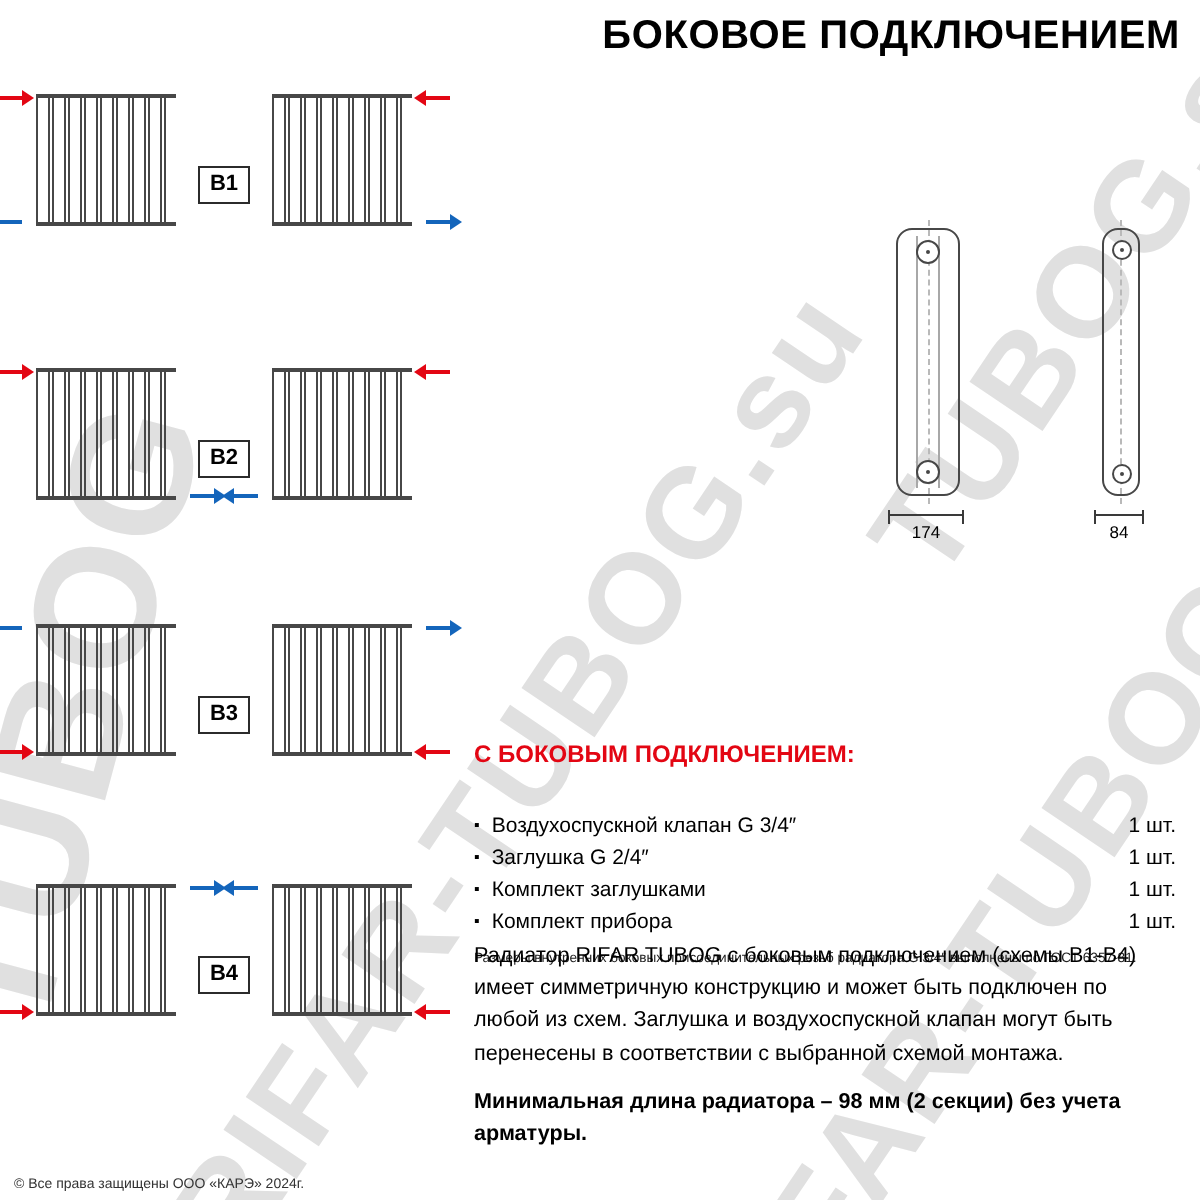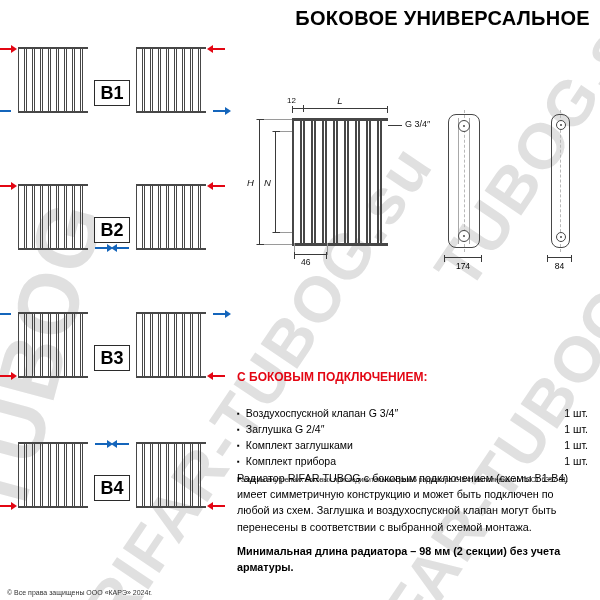--- a/index.html
+++ b/index.html
@@ -17,21 +17,21 @@
   
   .title{position:absolute;top:7px;right:10px;z-index:1;text-align:right;
          font-size:20px;font-weight:bold;line-height:1.15;letter-spacing:.3px;}
   
   .schemes{position:absolute;inset:0;z-index:1;}
   .scheme-row{position:absolute;left:18px;width:188px;display:flex;align-items:center;justify-content:space-between;}
   .row-b1{top:47px}.row-b2{top:184px}.row-b3{top:312px}.row-b4{top:442px}
   .radiator{position:relative;width:70px;height:62px;
     border-top:2.5px solid #474747;border-bottom:2.5px solid #474747;
     background:repeating-linear-gradient(90deg,#474747 0 1.2px,transparent 1.2px 5.8px,#474747 5.8px 7px,transparent 7px 8px);}
-  .scheme-label{font-weight:bold;font-size:18px;line-height:1;border:1.5px solid #2b2b2b;
+  .scheme-label{font-weight:bold;font-size:11px;line-height:1;border:1.5px solid #2b2b2b;
     padding:3px 5px;background:rgba(255,255,255,.85);margin-top:25px;}
   .arrow{position:absolute;width:12px;height:2.4px;background:currentColor;z-index:2;}
   .arrow.supply{color:#e30613;}
   .arrow.return{color:#1465bb;}
   .dir-right::after{content:"";position:absolute;left:100%;top:50%;margin-top:-4px;
     border-top:4px solid transparent;border-bottom:4px solid transparent;border-left:6px solid currentColor;}
   .dir-left::before{content:"";position:absolute;right:100%;top:50%;margin-top:-4px;
     border-top:4px solid transparent;border-bottom:4px solid transparent;border-right:6px solid currentColor;}
   .pos-tl{top:-1px;left:-19px;} .pos-bl{bottom:-1px;left:-19px;}
   .pos-tr{top:-1px;right:-19px;} .pos-br{bottom:-1px;right:-19px;}
@@ -100,21 +100,21 @@
 <body>
 
 <div id="page">
 
   <div class="wm" id="wm1">TUBOG</div>
   <div class="wm" id="wm2">RIFAR-TUBOG.su</div>
   <div class="wm" id="wm3">RIFAR-TUBOG.su</div>
   <div class="wm" id="wm4">TUBOG.su</div>
 
   <div class="title">
-    <div>БОКОВОЕ УНИВЕРСАЛЬНОЕ</div>
+    <div>БОКОВОЕ ПОДКЛЮЧЕНИЕМ</div>
   </div>
 
   <div class="schemes">
 
     <div class="scheme-row row-b1">
       <div class="radiator">
         <span class="arrow supply pos-tl dir-right"></span>
         <span class="arrow return pos-bl dir-left"></span>
       </div>
       <div class="scheme-label">В1</div>
@@ -155,40 +155,20 @@
       </div>
       <div class="scheme-label">В4</div>
       <div class="radiator">
         <span class="arrow return pos-tl dir-left"></span>
         <span class="arrow supply pos-br dir-left"></span>
       </div>
     </div>
 
   </div>
 
-  <div class="rad-large">
-    <div class="dlh dim-top"></div>
-    <span class="tick12"></span>
-    <span class="dlabel lbl-12">12</span>
-    <span class="dlabel lbl-L">L</span>
-    <div class="extl ext-h-top"></div>
-    <div class="extl ext-h-bot"></div>
-    <div class="extl ext-n-top"></div>
-    <div class="extl ext-n-bot"></div>
-    <div class="dlv dim-H"></div>
-    <span class="dlabel lbl-H">H</span>
-    <div class="dlv dim-N"></div>
-    <span class="dlabel lbl-N">N</span>
-    <div class="thread-line"></div>
-    <span class="dlabel lbl-thread">G 3/4″</span>
-    <div class="extv ext-46-l"></div>
-    <div class="extv ext-46-r"></div>
-    <div class="dlh dim-46"></div>
-    <span class="dlabel lbl-46">46</span>
-  </div>
 
   <div class="sv sv1">
     <span class="centerline"></span>
     <span class="colline c1"></span>
     <span class="colline c2"></span>
     <span class="port top"></span>
     <span class="port bottom"></span>
   </div>
   <div class="dlh svdim svdim1"></div>
   <div class="svlbl svlbl1">174</div>

